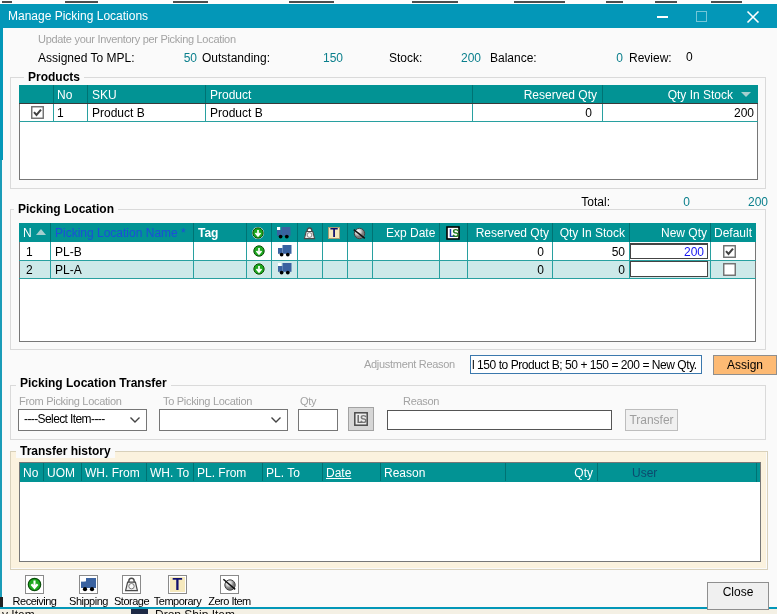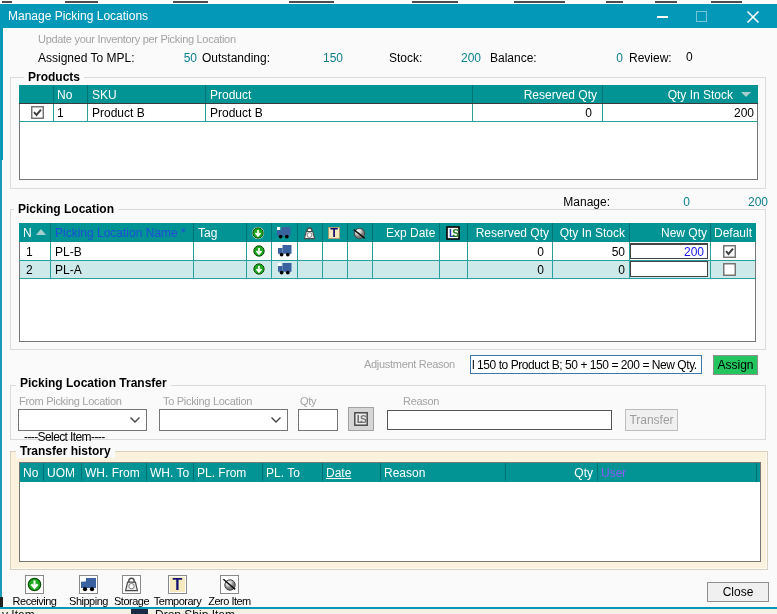--- a/index.html
+++ b/index.html
@@ -87,36 +87,36 @@
 <div class="a" style="left:210px;top:106px;">Product B</div>
 <div class="a" style="left:472px;top:106px;width:120px;text-align:right;">0</div>
 <div class="a" style="left:602px;top:106px;width:152px;text-align:right;">200</div>
 <div class="a vsepB" style="left:53px;top:104px;height:17px;"></div>
 <div class="a vsepB" style="left:87px;top:104px;height:17px;"></div>
 <div class="a vsepB" style="left:205px;top:104px;height:17px;"></div>
 <div class="a vsepB" style="left:472px;top:104px;height:17px;"></div>
 <div class="a vsepB" style="left:602px;top:104px;height:17px;"></div>
 <div class="a" style="left:19px;top:121px;width:739px;height:1px;background:#28a0a0;"></div>
 
-<div class="a" style="left:560px;top:195px;width:50px;text-align:right;">Manage:</div>
+<div class="a" style="left:560px;top:195px;width:50px;text-align:right;">Total:</div>
 <div class="a teal" style="left:660px;top:195px;width:30px;text-align:right;">0</div>
 <div class="a teal" style="left:718px;top:195px;width:50px;text-align:right;">200</div>
 
 <div class="a gb" style="left:10px;top:209px;width:754px;height:139px;"></div>
 <div class="a glabel" style="left:14px;top:202px;">Picking Location</div>
 
 <div class="a" style="left:19px;top:223px;width:737px;height:119px;background:#fff;border:1px solid #777;box-sizing:border-box;"></div>
 <div class="a hdr" style="left:19px;top:223px;width:737px;height:19px;"></div>
 
 <div class="a" style="left:23px;top:226px;color:#fff;">N</div>
 <svg class="a" style="left:36px;top:229px;" width="10" height="6">
     <polygon points="5,0 10,6 0,6" fill="#a5cfcf"></polygon>
   </svg>
 <div class="a" style="left:55px;top:226px;color:#1d4ed8;">Picking Location Name *</div>
-<div class="a" style="left:198px;top:226px;color:#fff;">Tag</div>
+<div class="a" style="left:198px;top:226px;color:#fff;font-weight:bold;">Tag</div>
 <div class="a" style="left:386px;top:226px;color:#fff;">Exp Date</div>
 <div class="a" style="left:467px;top:226px;width:82px;text-align:right;color:#fff;">Reserved Qty</div>
 <div class="a" style="left:552px;top:226px;width:73px;text-align:right;color:#fff;">Qty In Stock</div>
 <div class="a" style="left:629px;top:226px;width:78px;text-align:right;color:#fff;">New Qty</div>
 <div class="a" style="left:710px;top:226px;width:46px;text-align:center;color:#fff;">Default</div>
 
 <svg class="a" style="left:252px;top:227px;" width="12" height="12">
   <circle cx="6" cy="6" r="6" fill="#fff"></circle>
   <circle cx="6" cy="6" r="5.2" fill="#1ea81e" stroke="#0a4d0a" stroke-width="1"></circle>
   <path d="M6 2.9 L6 8.2 M3.5 6 L6 8.9 L8.5 6" stroke="#fff" stroke-width="1.7" fill="none"></path>
@@ -225,31 +225,31 @@
 <div class="a vsepB" style="left:467px;top:242px;height:37px;"></div>
 <div class="a vsepB" style="left:552px;top:242px;height:37px;"></div>
 <div class="a vsepB" style="left:629px;top:242px;height:37px;"></div>
 <div class="a vsepB" style="left:710px;top:242px;height:37px;"></div>
 <div class="a" style="left:19px;top:260px;width:737px;height:1px;background:#28a0a0;"></div>
 <div class="a" style="left:19px;top:278px;width:737px;height:1px;background:#28a0a0;"></div>
 
 <div class="a gray" style="left:364px;top:358px;">Adjustment Reason</div>
 <div class="a" style="left:470px;top:355px;width:232px;height:19px;background:#fff;border:1px solid #3b78ad;box-sizing:border-box;"></div>
 <div class="a" style="left:472px;top:358px;white-space:nowrap;letter-spacing:-0.45px;">l 150 to Product B; 50 + 150 = 200 = New Qty.</div>
-<div class="a" style="left:713px;top:355px;width:45px;height:20px;background:#22c55e;border:1px solid #8f8f8f;box-sizing:border-box;text-align:center;line-height:18px;">Assign</div>
+<div class="a" style="left:713px;top:355px;width:64px;height:20px;background:#fdba74;border:1px solid #8f8f8f;box-sizing:border-box;text-align:center;line-height:18px;">Assign</div>
 
 <div class="a gb" style="left:10px;top:385px;width:754px;height:53px;"></div>
 <div class="a glabel" style="left:16px;top:376px;">Picking Location Transfer</div>
 <div class="a gray" style="left:19px;top:395px;">From Picking Location</div>
 <div class="a gray" style="left:163px;top:395px;">To Picking Location</div>
 <div class="a gray" style="left:300px;top:395px;">Qty</div>
 <div class="a gray" style="left:403px;top:395px;">Reason</div>
 
 <div class="a" style="left:18px;top:409px;width:129px;height:22px;background:#fff;border:1px solid #767676;box-sizing:border-box;"></div>
-<div class="a" style="left:24px;top:430px;letter-spacing:-0.6px;">----Select Item----</div>
+<div class="a" style="left:24px;top:412px;letter-spacing:-0.6px;">----Select Item----</div>
 <svg class="a" style="left:130px;top:417px;" width="10" height="6">
     <path d="M0.5 0.5 L5 5 L9.5 0.5" stroke="#444" stroke-width="1.4" fill="none"></path>
   </svg>
 
 <div class="a" style="left:159px;top:409px;width:129px;height:22px;background:#fff;border:1px solid #767676;box-sizing:border-box;"></div>
 <svg class="a" style="left:271px;top:417px;" width="10" height="6">
     <path d="M0.5 0.5 L5 5 L9.5 0.5" stroke="#444" stroke-width="1.4" fill="none"></path>
   </svg>
 
 <div class="a" style="left:298px;top:409px;width:40px;height:22px;background:#fff;border:1px solid #767676;box-sizing:border-box;"></div>
@@ -274,21 +274,21 @@
 <div class="a vsepH" style="left:756px;top:463px;height:19px;"></div>
 <div class="a" style="left:23px;top:466px;color:#fff;">No</div>
 <div class="a" style="left:47px;top:466px;color:#fff;">UOM</div>
 <div class="a" style="left:85px;top:466px;color:#fff;">WH. From</div>
 <div class="a" style="left:150px;top:466px;color:#fff;">WH. To</div>
 <div class="a" style="left:197px;top:466px;color:#fff;">PL. From</div>
 <div class="a" style="left:266px;top:466px;color:#fff;">PL. To</div>
 <div class="a" style="left:326px;top:466px;color:#fff;text-decoration:underline;">Date</div>
 <div class="a" style="left:384px;top:466px;color:#fff;">Reason</div>
 <div class="a" style="left:505px;top:466px;width:88px;text-align:right;color:#fff;">Qty</div>
-<div class="a" style="left:601px;top:466px;color:#8b5cf6;">User</div>
+<div class="a" style="left:632px;top:466px;color:#0c4a6e;">User</div>
 <div class="a vsepH" style="left:43px;top:463px;height:18px;"></div>
 <div class="a vsepH" style="left:81px;top:463px;height:18px;"></div>
 <div class="a vsepH" style="left:146px;top:463px;height:18px;"></div>
 <div class="a vsepH" style="left:193px;top:463px;height:18px;"></div>
 <div class="a vsepH" style="left:262px;top:463px;height:18px;"></div>
 <div class="a vsepH" style="left:322px;top:463px;height:18px;"></div>
 <div class="a vsepH" style="left:380px;top:463px;height:18px;"></div>
 <div class="a vsepH" style="left:505px;top:463px;height:18px;"></div>
 <div class="a vsepH" style="left:597px;top:463px;height:18px;"></div>
 
@@ -324,13 +324,13 @@
     </defs>
   <circle cx="8" cy="8" r="5.2" fill="url(#sg2)" stroke="#444" stroke-width="1"></circle>
   <path d="M1.4 2.2 L13.2 12.4" stroke="#111" stroke-width="1.5"></path>
 </svg>
 <div class="a" style="left:9px;top:595px;width:51px;text-align:center;font-size:11px;letter-spacing:-0.5px;">Receiving</div>
 <div class="a" style="left:63px;top:595px;width:51px;text-align:center;font-size:11px;letter-spacing:-0.5px;">Shipping</div>
 <div class="a" style="left:106px;top:595px;width:51px;text-align:center;font-size:11px;letter-spacing:-0.5px;">Storage</div>
 <div class="a" style="left:149px;top:595px;width:57px;text-align:center;font-size:11px;letter-spacing:-0.5px;">Temporary</div>
 <div class="a" style="left:199px;top:595px;width:61px;text-align:center;font-size:11px;letter-spacing:-0.5px;">Zero Item</div>
 
-<div class="a" style="left:707px;top:582px;width:62px;height:20px;background:#f0f0f0;border:1px solid #8f8f8f;box-sizing:border-box;text-align:center;line-height:18px;">Close</div>
+<div class="a" style="left:707px;top:582px;width:62px;height:28px;background:#f0f0f0;border:1px solid #8f8f8f;box-sizing:border-box;text-align:center;line-height:18px;">Close</div>
 
 </body></html>

